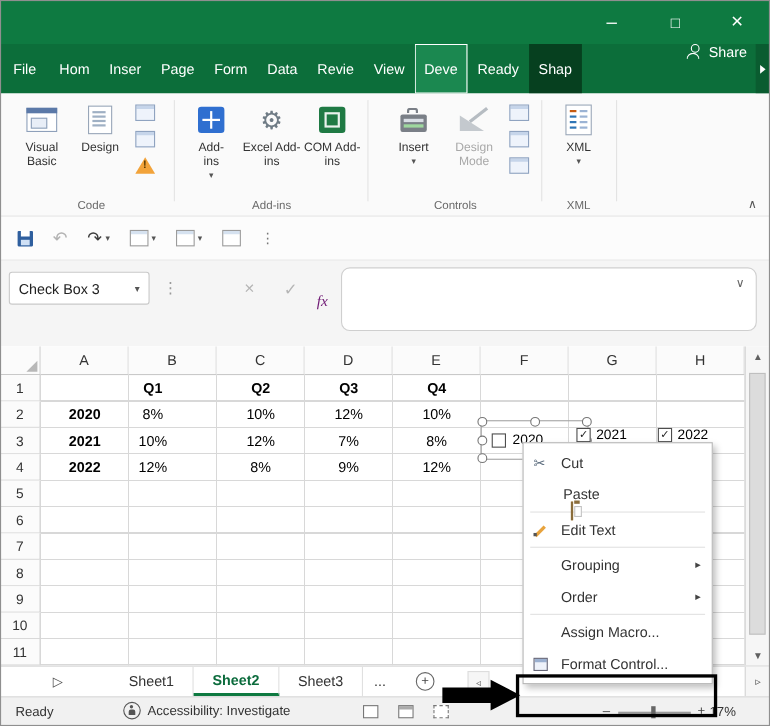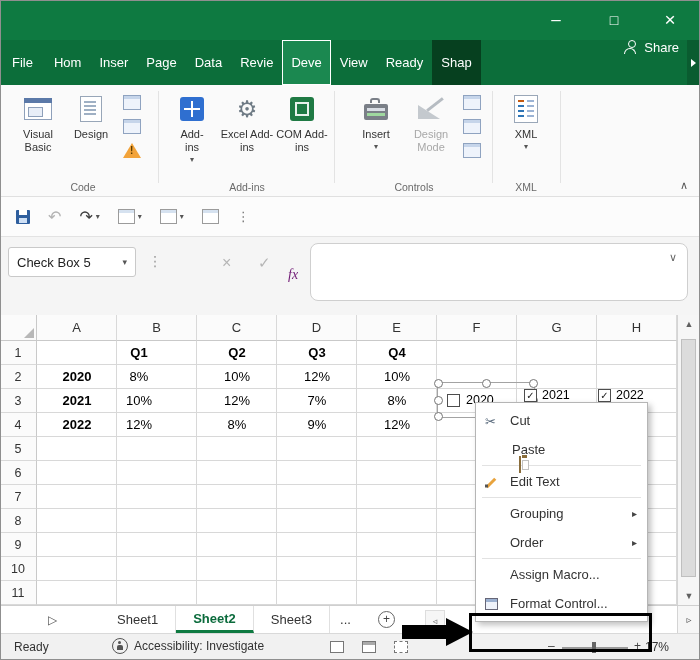--- a/index.html
+++ b/index.html
@@ -180,24 +180,25 @@
   <div class="win-btn min">–</div>
   <div class="win-btn max">□</div>
   <div class="win-btn close">×</div>
 </div>
 
 <div class="tabbar">
   <div class="tab first">File</div>
   <div class="tab">Hom</div>
   <div class="tab">Inser</div>
   <div class="tab">Page</div>
+  <div class="tab">Form</div>
   <div class="tab">Data</div>
   <div class="tab">Revie</div>
+  <div class="tab">View</div>
   <div class="tab active">Deve</div>
-  <div class="tab">View</div>
   <div class="tab">Ready</div>
   <div class="tab dark">Shap</div>
   <div class="share">
     <span class="person"></span>
     <span>Share</span>
   </div>
   <div class="tab-more">
     <span class="chev-right"></span>
   </div>
 </div>
@@ -302,21 +303,21 @@
   <span class="qitem">
       <span class="qbox"></span>
     </span>
   <span class="qitem">
       <span class="glyph" style="font-size:13px;color:#777">⋮</span>
     </span>
 </div>
 
 <div class="formula-row">
   <div class="name-box">
-    <span>Check Box 5</span>
+    <span>Check Box 3</span>
     <span class="name-dd">▾</span>
   </div>
   <span class="fr-grip">⋮</span>
   <span class="fx-cancel">×</span>
   <span class="fx-enter">✓</span>
   <span class="fx">fx</span>
   <div class="fbar">
     <span class="fbar-chevron">∨</span>
   </div>
 </div>

